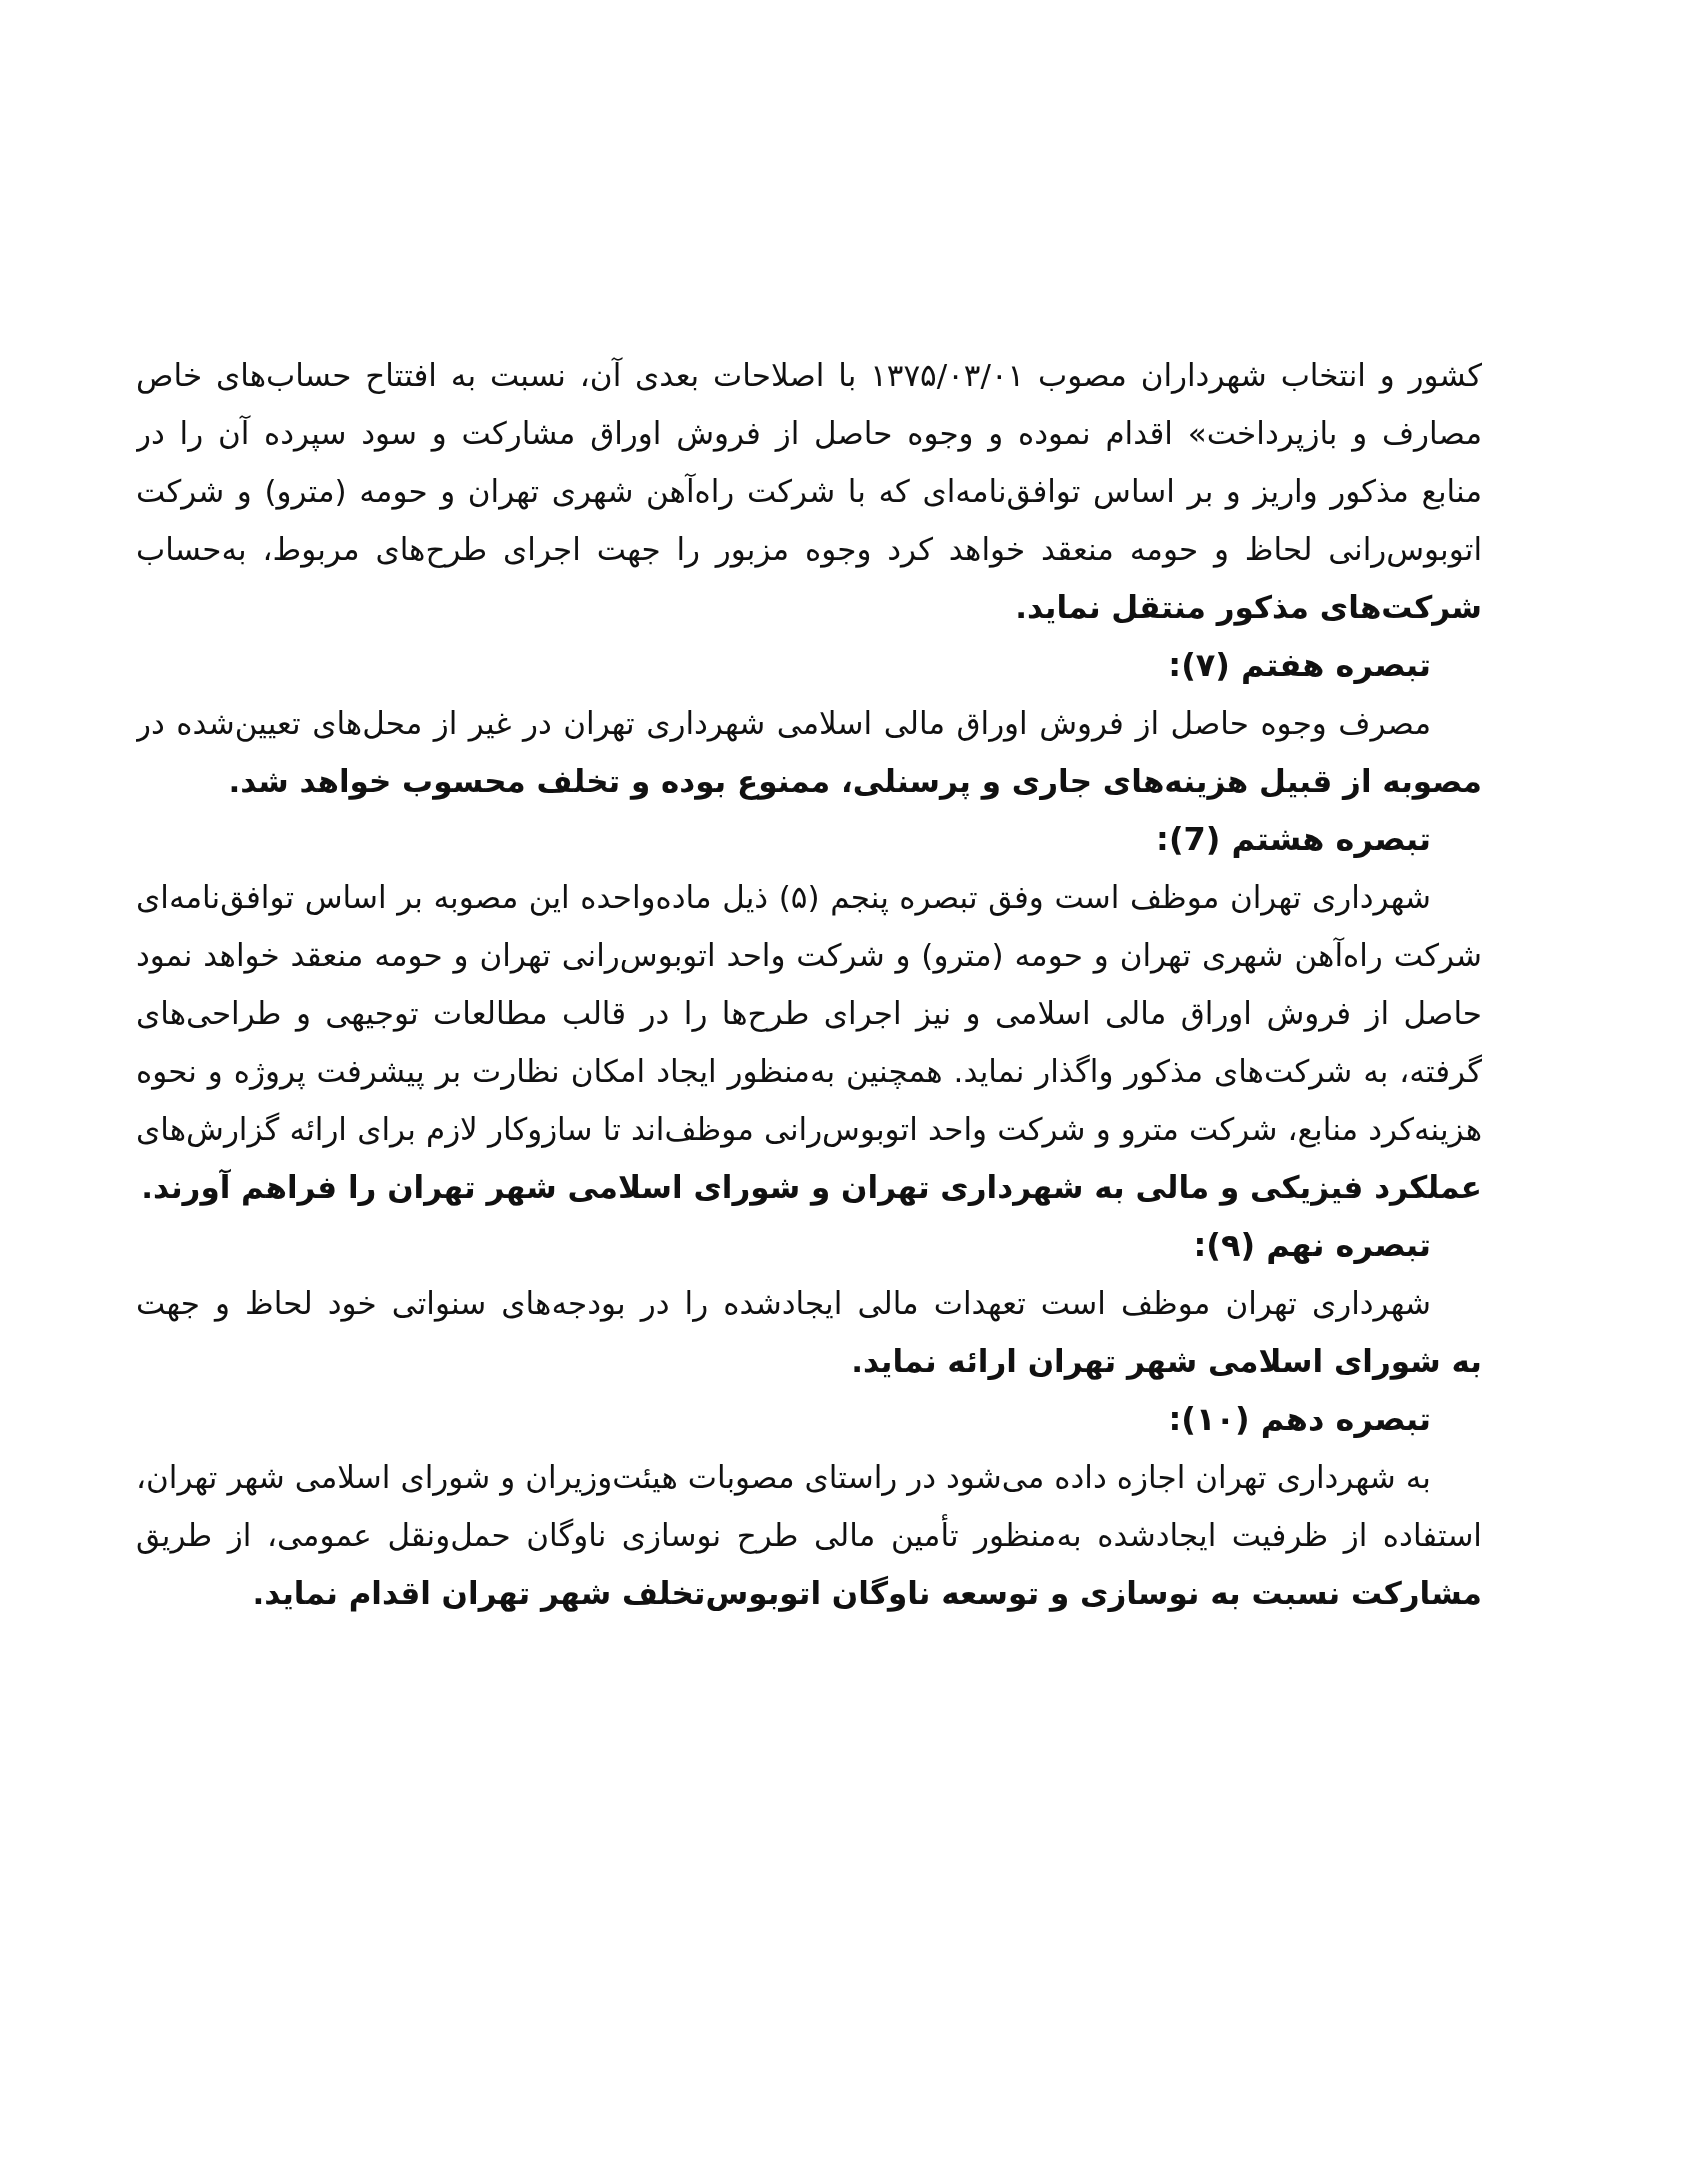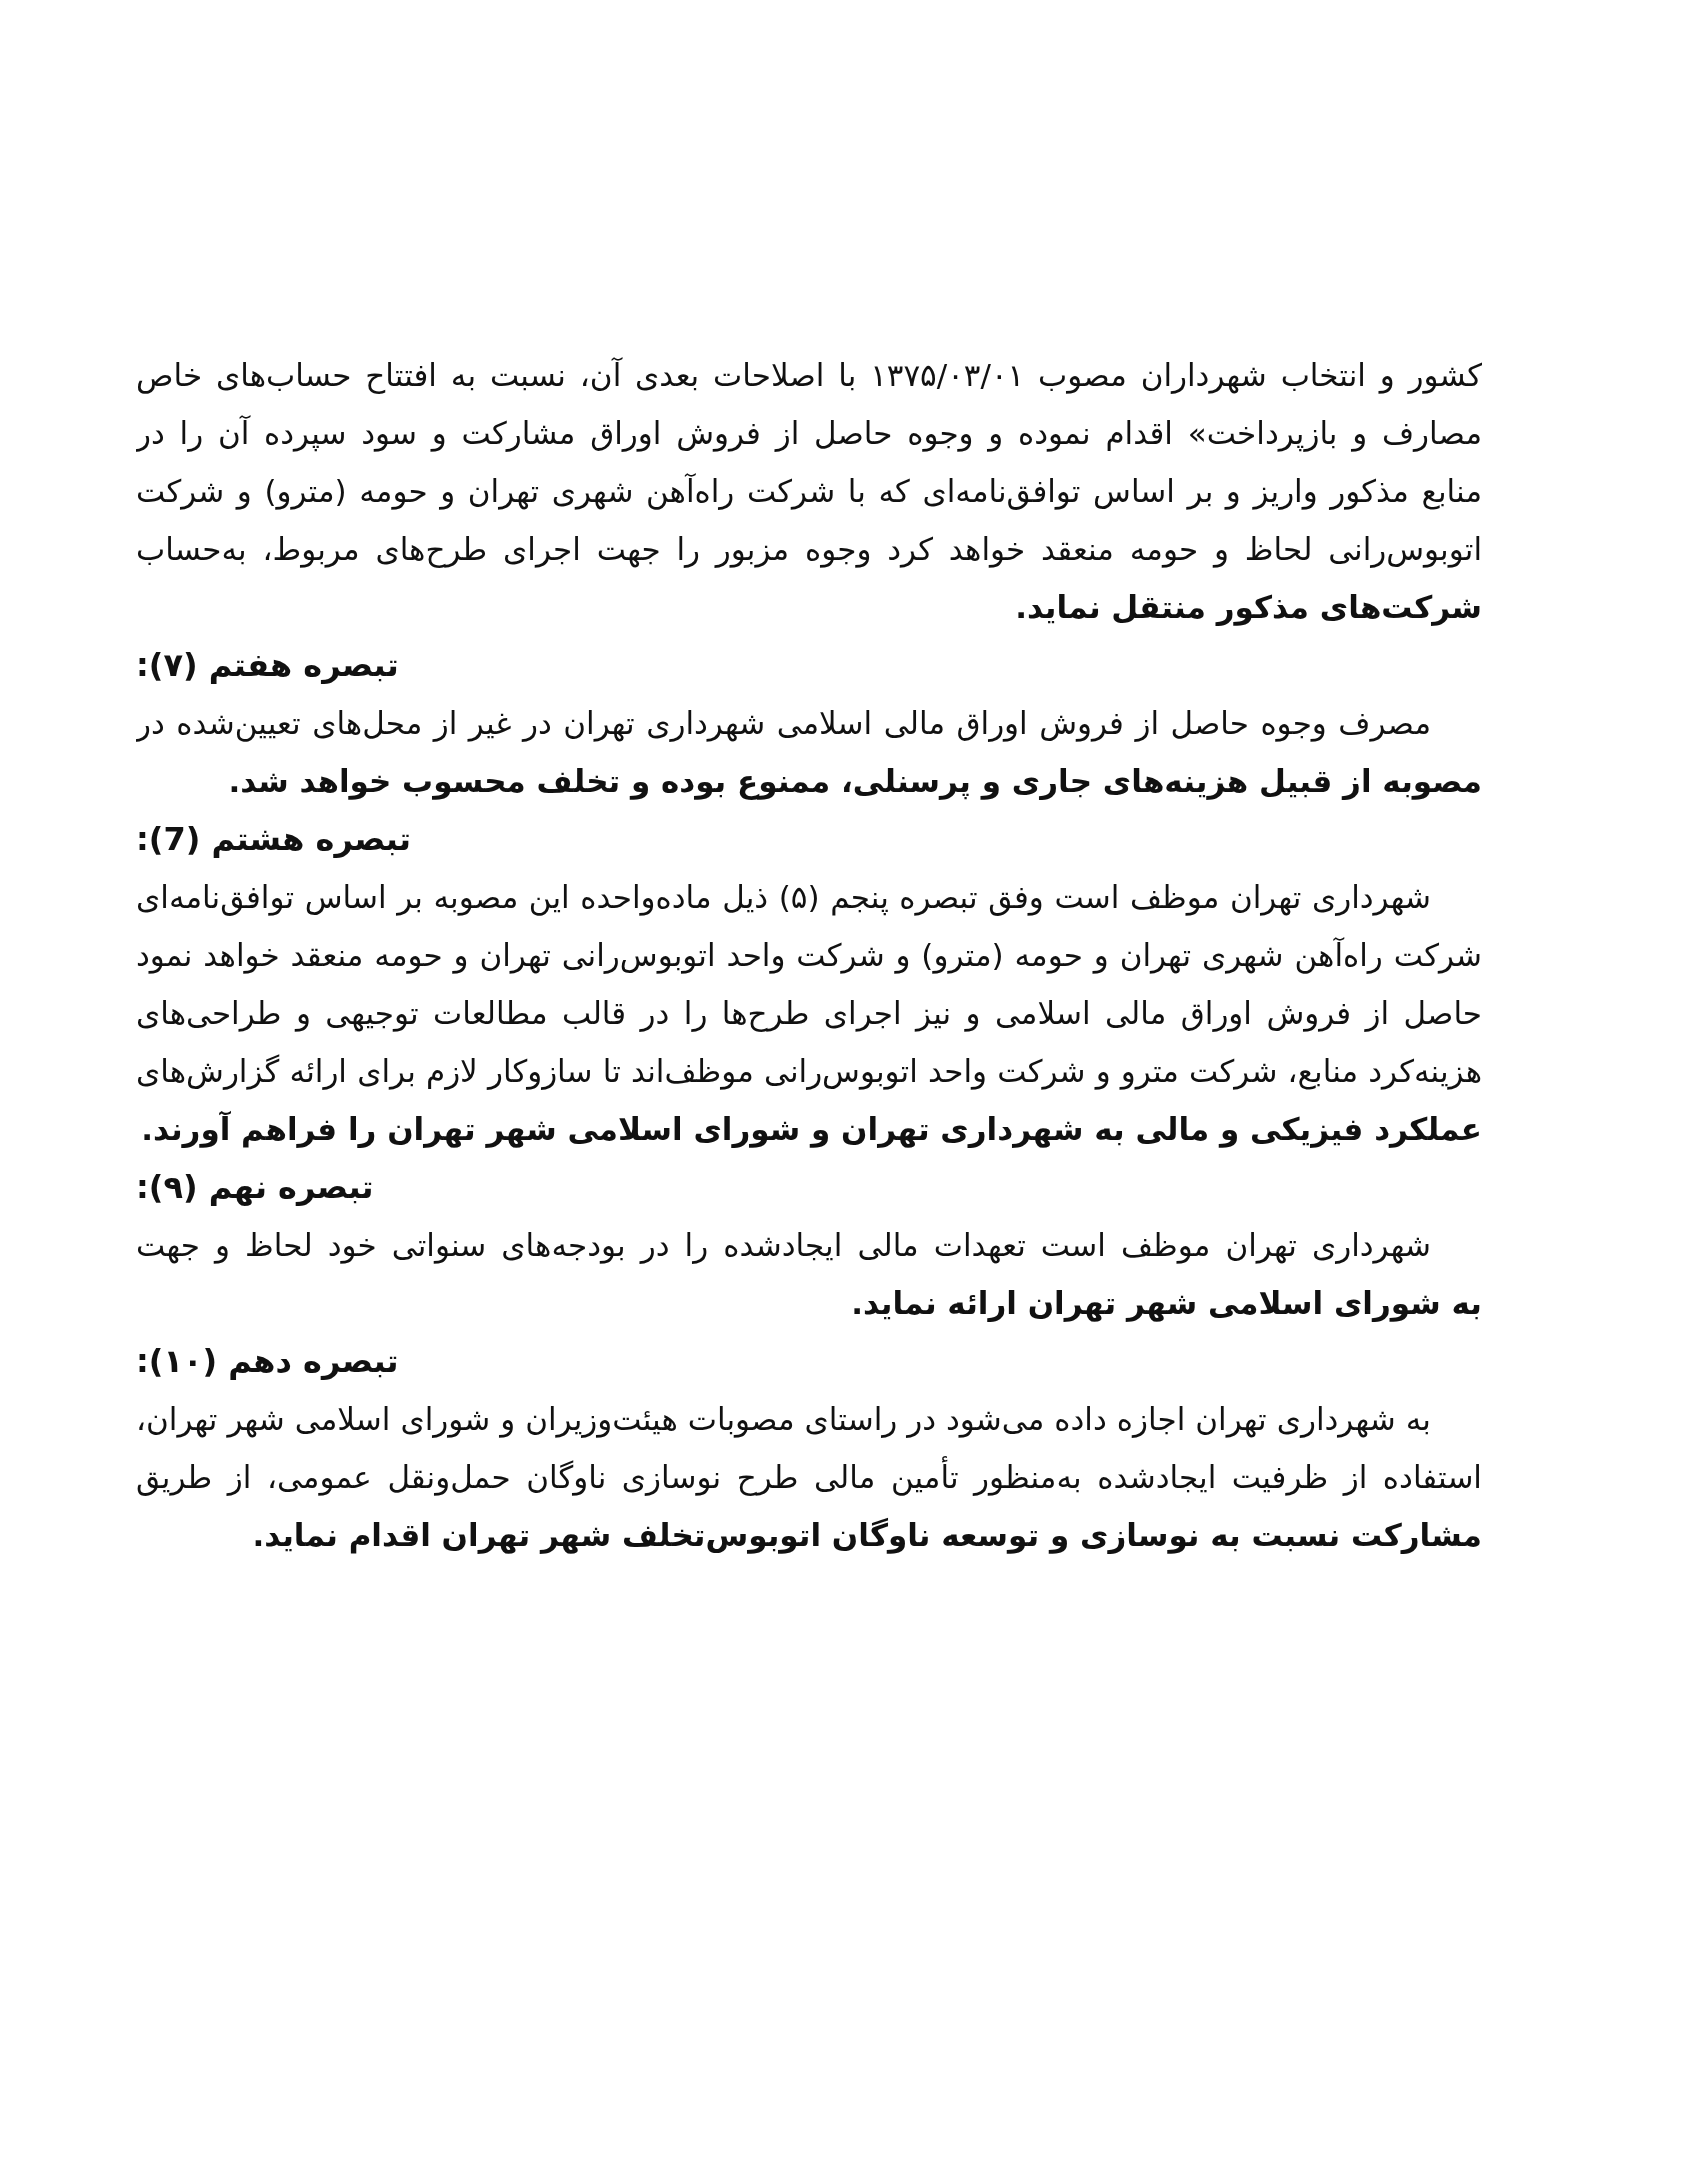--- a/index.html
+++ b/index.html
@@ -36,21 +36,21 @@
     white-space: normal;
     overflow: hidden;
   }
   .line.indent { padding-right: 51px; }
   .line.last { text-align-last: right; font-weight: bold; }
   .clause-heading {
     height: 58px;
     line-height: 58px;
     font-size: 32px;
     font-weight: bold;
-    text-align: left;
+    text-align: right;
     padding-right: 51px;
   }
 </style>
 </head>
 <body>
 
 <div class="page">
   <div class="doc-content" id="doc-content">
       <div class="para">
         <div class="line">کشور و انتخاب شهرداران مصوب ۱۳۷۵/۰۳/۰۱ با اصلاحات بعدی آن، نسبت به افتتاح حساب‌های خاص «منابع</div>
@@ -62,20 +62,21 @@
       <div class="clause-heading">تبصره هفتم (۷):</div>
       <div class="para">
         <div class="line indent">مصرف وجوه حاصل از فروش اوراق مالی اسلامی شهرداری تهران در غیر از محل‌های تعیین‌شده در این</div>
         <div class="line last">مصوبه از قبیل هزینه‌های جاری و پرسنلی، ممنوع بوده و تخلف محسوب خواهد شد.</div>
       </div>
       <div class="clause-heading">تبصره هشتم (7):</div>
       <div class="para">
         <div class="line indent">شهرداری تهران موظف است وفق تبصره پنجم (۵) ذیل ماده‌واحده این مصوبه بر اساس توافق‌نامه‌ای که با</div>
         <div class="line">شرکت راه‌آهن شهری تهران و حومه (مترو) و شرکت واحد اتوبوس‌رانی تهران و حومه منعقد خواهد نمود منابع</div>
         <div class="line">حاصل از فروش اوراق مالی اسلامی و نیز اجرای طرح‌ها را در قالب مطالعات توجیهی و طراحی‌های صورت</div>
+        <div class="line">گرفته، به شرکت‌های مذکور واگذار نماید. همچنین به‌منظور ایجاد امکان نظارت بر پیشرفت پروژه و نحوه</div>
         <div class="line">هزینه‌کرد منابع، شرکت مترو و شرکت واحد اتوبوس‌رانی موظف‌اند تا سازوکار لازم برای ارائه گزارش‌های</div>
         <div class="line last">عملکرد فیزیکی و مالی به شهرداری تهران و شورای اسلامی شهر تهران را فراهم آورند.</div>
       </div>
       <div class="clause-heading">تبصره نهم (۹):</div>
       <div class="para">
         <div class="line indent">شهرداری تهران موظف است تعهدات مالی ایجادشده را در بودجه‌های سنواتی خود لحاظ و جهت تصویب</div>
         <div class="line last">به شورای اسلامی شهر تهران ارائه نماید.</div>
       </div>
       <div class="clause-heading">تبصره دهم (۱۰):</div>
       <div class="para">

